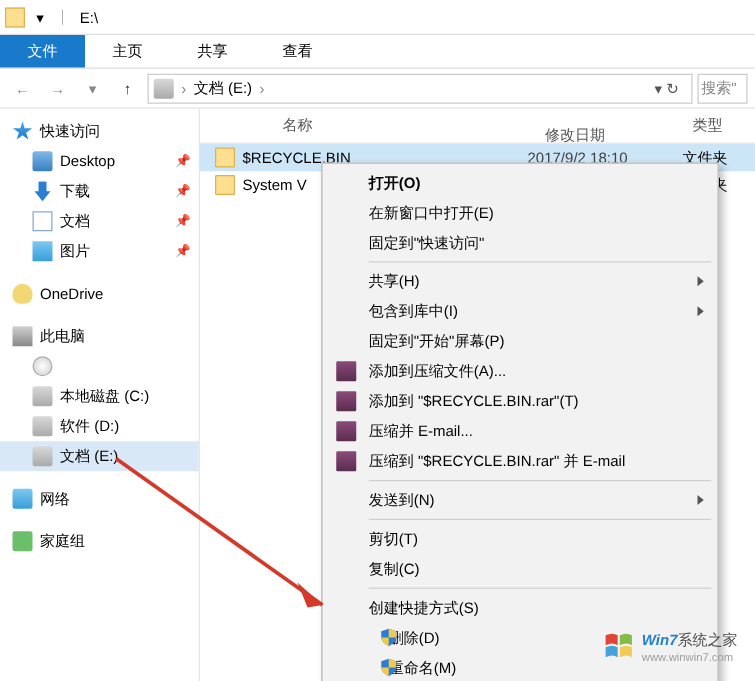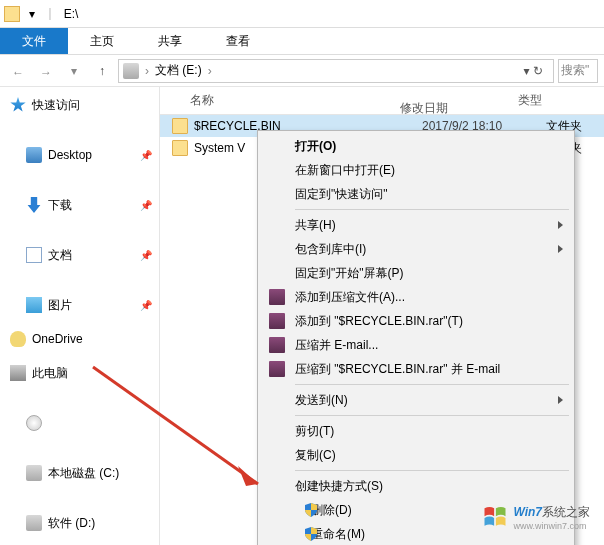--- a/index.html
+++ b/index.html
@@ -18,21 +18,21 @@
 .navbtn.active { color:#333;}
 .addrbox { flex:1; height:24px; border:1px solid #ccc; display:flex; align-items:center; padding:0 4px; gap:4px;}
 .bc-sep { color:#888; padding:0 2px;}
 .addr-refresh { margin-left:auto; padding:0 6px; color:#555;}
 .searchbox { width:40px; height:24px; border:1px solid #ccc; display:flex; align-items:center; padding-left:2px; color:#888; overflow:hidden;}
 
 .main { display:flex; height:calc(100% - 87px); }
 .sidebar { width:160px; border-right:1px solid #e5e5e5; padding:6px 0; overflow:hidden;}
 .sb-item { display:flex; align-items:center; height:24px; padding-left:10px; gap:6px; cursor:pointer; white-space:nowrap;}
 .sb-item.sel { background:#d9e8f6;}
-.sb-item.child { padding-left:26px;margin-top:26px;}
+.sb-item.child { padding-left:26px;}
 .sb-spacer { height:10px;}
 .ico { width:16px; height:16px; flex-shrink:0; display:inline-block;}
 .ico.star{ background:linear-gradient(#4aa8e8,#1979ca); clip-path:polygon(50% 0,61% 35%,98% 35%,68% 57%,79% 91%,50% 70%,21% 91%,32% 57%,2% 35%,39% 35%);}
 .ico.desktop{ background:linear-gradient(#7fb9e8,#3a7fbf); border-radius:2px;}
 .ico.download{ background:#2a7fd4; clip-path:polygon(30% 0,70% 0,70% 50%,90% 50%,50% 100%,10% 50%,30% 50%);}
 .ico.doc{ background:#fff; border:1px solid #8aa8cc;}
 .ico.pic{ background:linear-gradient(#7cc9f2,#3a9ed8);}
 .ico.cloud{ background:#f2d774; border-radius:50% 50% 40% 40%;}
 .ico.pc{ background:linear-gradient(#d0d0d0,#888);}
 .ico.dvd{ background:radial-gradient(#fff,#ccc); border-radius:50%; border:1px solid #aaa;}
@@ -41,21 +41,21 @@
 .ico.home{ background:#6bbf6b; border-radius:2px;}
 .ico.folder{ background:#fce08f; border:1px solid #e0b050; border-radius:1px;}
 .ico.shield{ position:relative; }
 .ico.shield svg{ width:16px; height:16px;}
 .ico.rar{ background:linear-gradient(#8b4a7a,#5a2d4f); border-radius:1px;}
 .pin { color:#888; font-size:10px; margin-left:auto; margin-right:6px;}
 
 .content { flex:1; position:relative;}
 .colhdr { height:28px; display:flex; align-items:center; border-bottom:1px solid #e5e5e5; padding-left:30px; color:#555;}
 .colhdr .ch { padding-right:20px;}
-.colhdr .ch.name{ width:210px;}
+.colhdr .ch.name{ width:210px;margin-left:36px;}
 .colhdr .ch.date{ width:118px;margin-top:16px;}
 .filerow { height:22px; display:flex; align-items:center; padding-left:12px; gap:6px;}
 .filerow.sel { background:#cde6f7;}
 .filerow .fname{ width:222px;}
 .filerow .fdate{ width:118px; color:#404040;}
 
 .ctxmenu { position:absolute; left:257px; top:130px; width:318px; background:#f2f2f2; border:1px solid #b8b8b8; box-shadow:3px 3px 6px rgba(0,0,0,.25); padding:3px;}
 .cm-item { height:24px; display:flex; align-items:center; padding-left:34px; position:relative; cursor:pointer;}
 .cm-sep { height:1px; background:#d0d0d0; margin:3px 2px 3px 34px;}
 .cm-icon { position:absolute; left:8px; width:16px; height:16px;}

